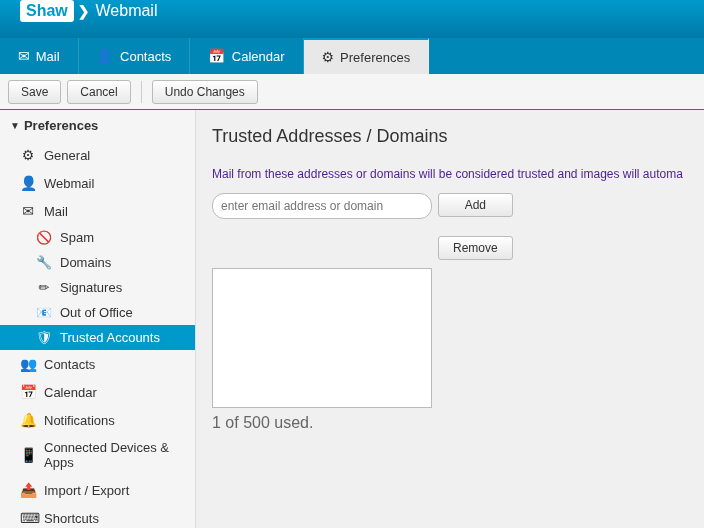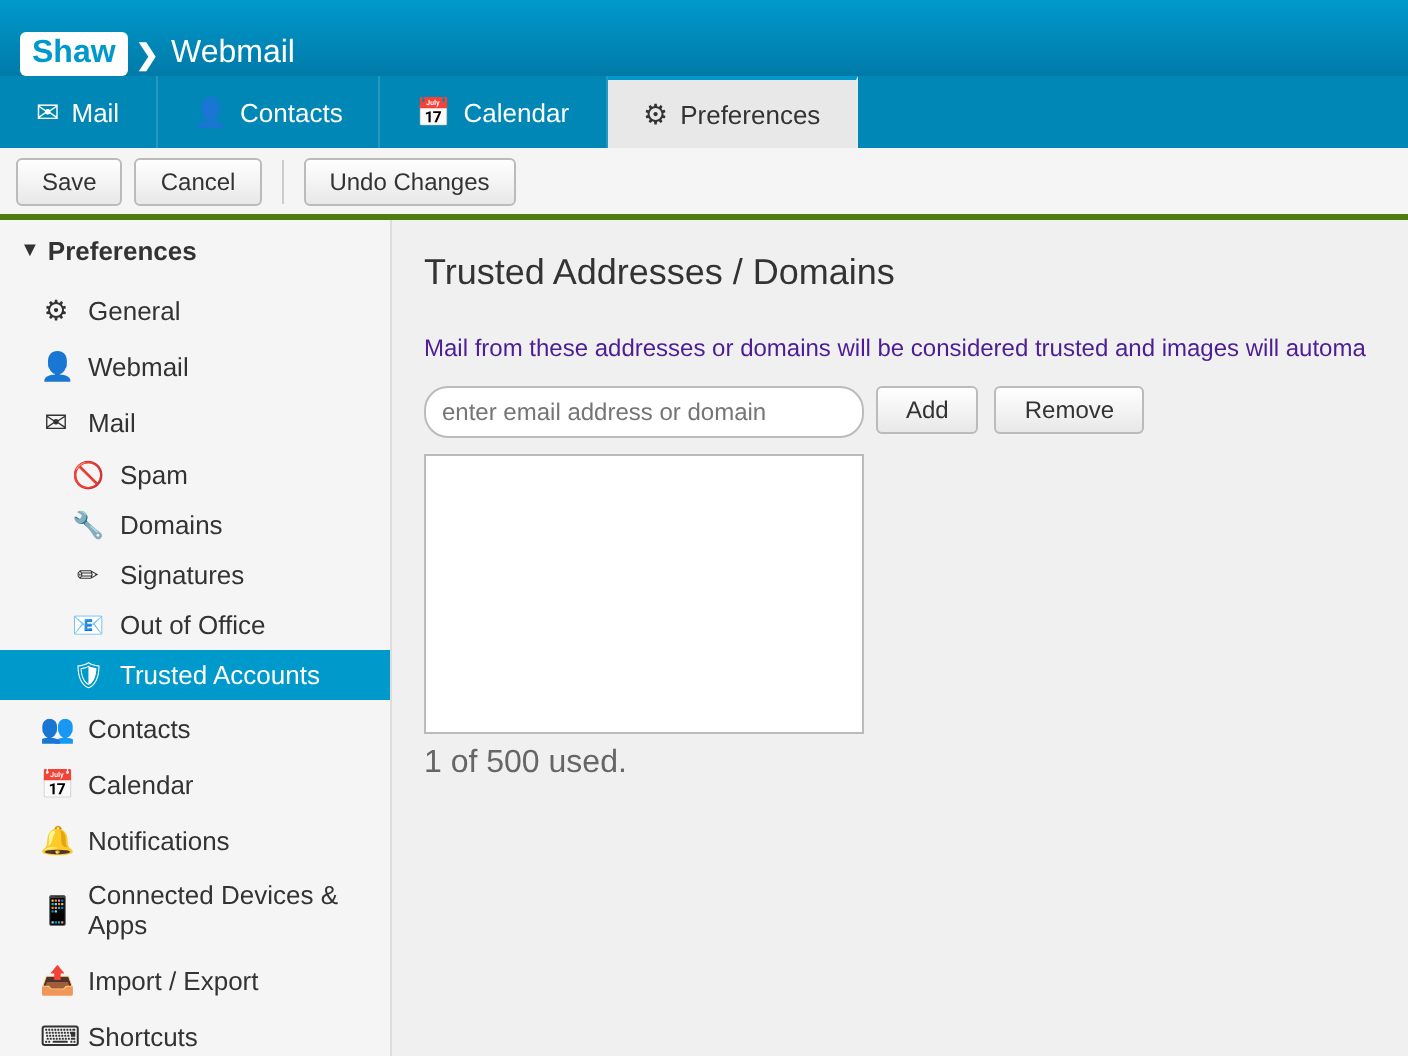--- a/index.html
+++ b/index.html
@@ -3,22 +3,22 @@
   <meta charset="utf-8">
   <style>
     * { box-sizing: border-box; margin: 0; padding: 0; }
     body { font-family: Arial, sans-serif; font-size: 13px; background: #f0f0f0; width: 704px; height: 528px; overflow: hidden; }
 
     
     .top-bar {
       background: linear-gradient(180deg, #0099cc 0%, #007aa8 100%);
       height: 38px;
       display: flex;
-      align-items: flex-end;
-      padding: 0 10px;
+      align-items: flex-start;
+      padding: 0 20px;
     }
     .logo {
       display: flex;
       align-items: center;
       color: white;
       font-size: 18px;
       font-weight: bold;
       margin-right: 20px;
     }
     .logo-shaw {
@@ -62,21 +62,21 @@
     .nav-tab.active {
       background: #e8e8e8;
       color: #333;
       border-top: 2px solid #0099cc;
     }
     .nav-tab-icon { font-size: 14px; }
 
     
     .toolbar {
       background: #f5f5f5;
-      border-bottom: 3px solid #4d7c0f;
+      border-bottom: 1px solid #4d7c0f;
       height: 36px;
       display: flex;
       align-items: center;
       padding: 0 8px;
       gap: 6px;
     }
     .toolbar-btn {
       padding: 4px 12px;
       border: 1px solid #bbb;
       background: linear-gradient(180deg, #ffffff 0%, #e8e8e8 100%);
@@ -190,23 +190,22 @@
       overflow-y: auto;
       font-size: 12px;
     }
     .list-row {
       display: flex;
       gap: 6px;
       align-items: flex-start;
     }
     .list-buttons {
       display: flex;
-      flex-direction: row;
-      gap: 8px;
-      align-items: flex-end;
+      flex-direction: column;
+      gap: 19px;
     }
     .used-count {
       font-size: 16px;
       color: #666;
       margin-top: 6px;
     }
   </style>
 </head>
 <body>
 

